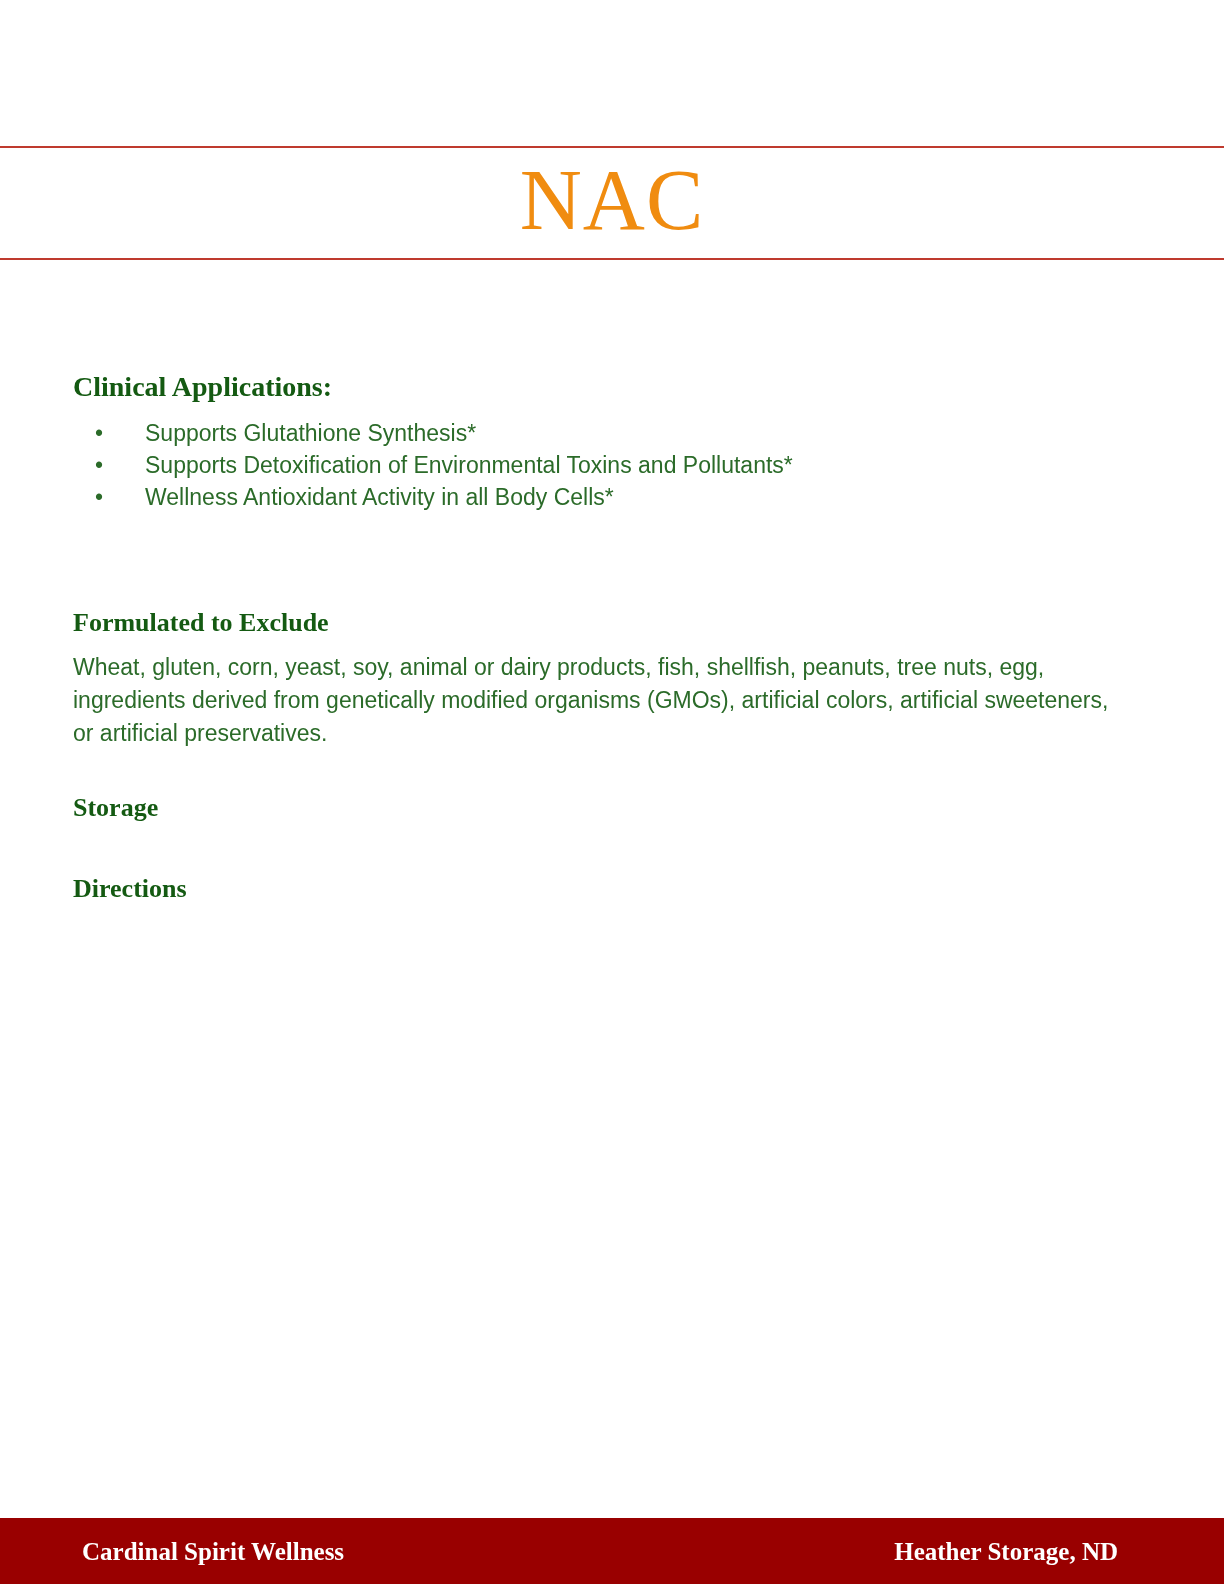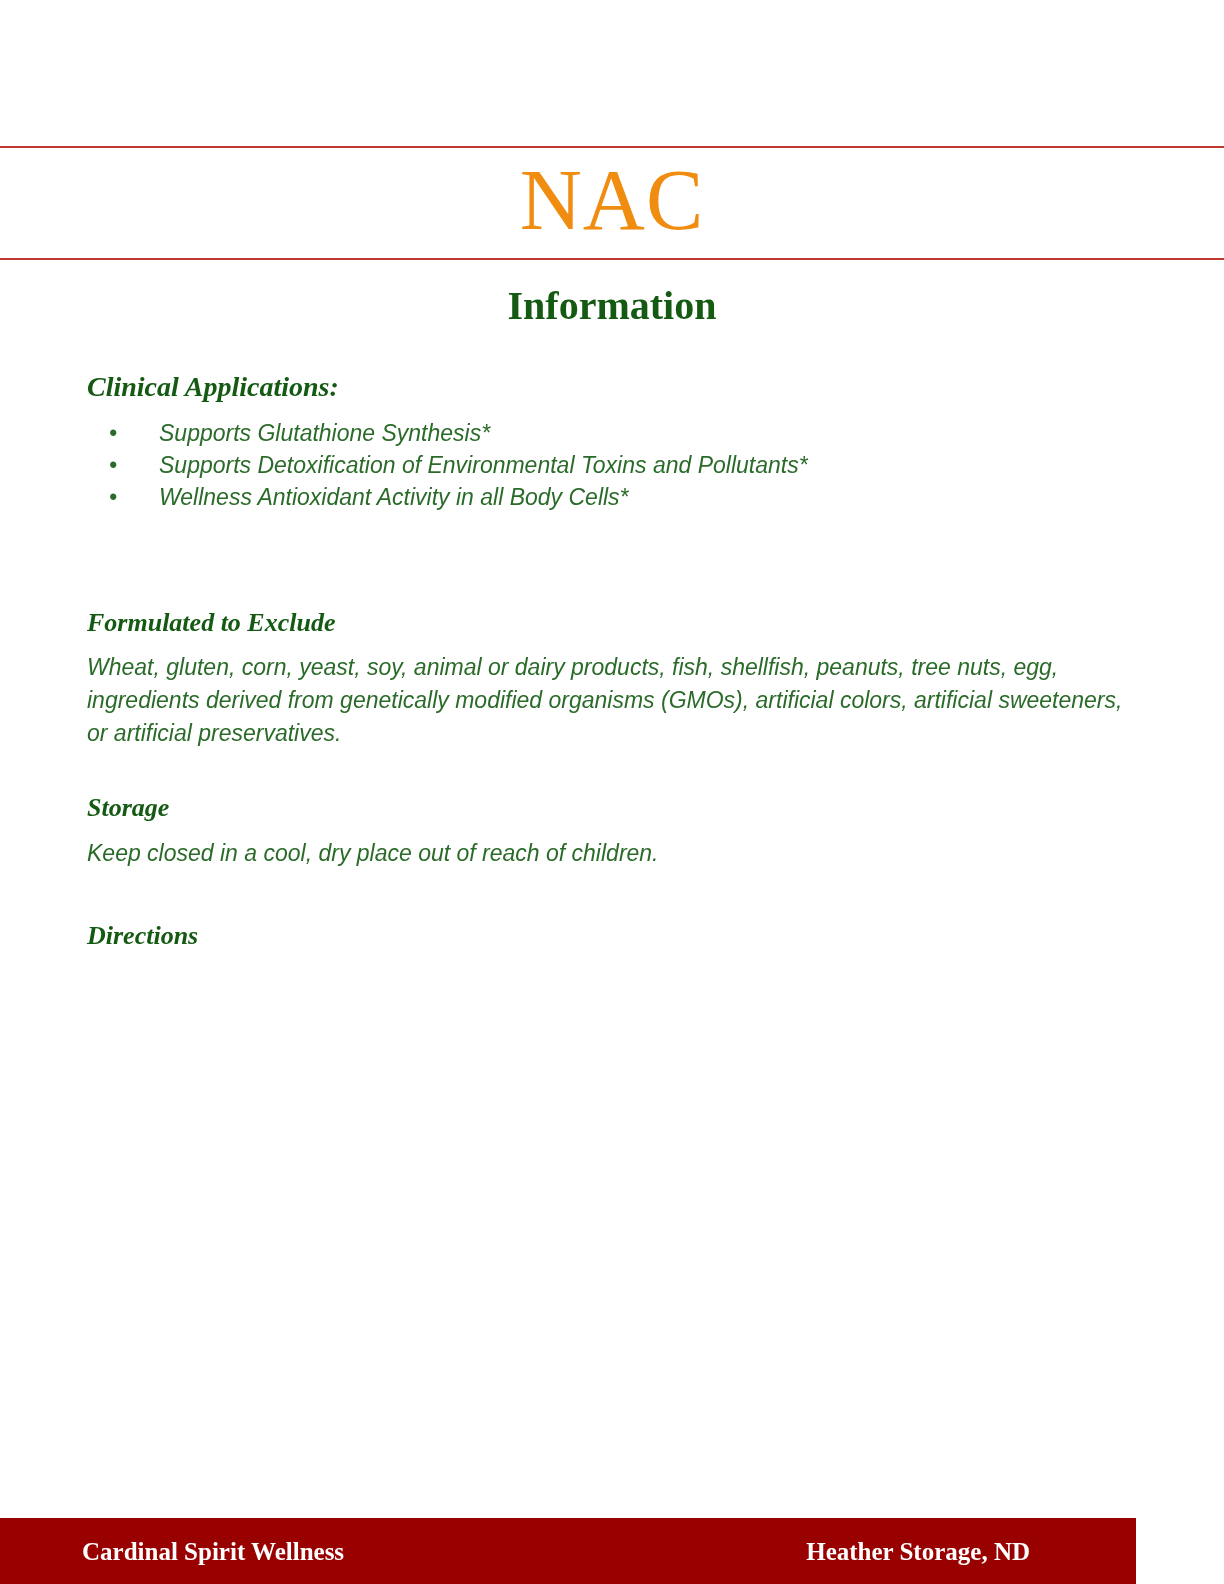--- a/index.html
+++ b/index.html
@@ -64,23 +64,22 @@
     text-align: center;
     font-weight: 700;
     margin: 0;
     padding-top: 26px;
   }
 
   
   .content {
     position: absolute;
     top: 372px;
-    left: 87px;
+    left: 73px;
     width: 1060px;
-    font-style: italic;
   }
 
   .section { margin: 0; }
 
   h2.section-heading {
     font-family: "Liberation Serif", "DejaVu Serif", serif;
     color: #145a12;
     font-weight: 700;
     margin: 0;
     line-height: 1.1;
@@ -119,21 +118,21 @@
   }
 
   .gap-lg { height: 44px; }
   .gap-xl { height: 52px; }
 
   
   .footer-bar {
     position: absolute;
     left: 0;
     bottom: 0;
-    width: 1136px;
+    width: 1224px;
     height: 66px;
     background: #990000;
     display: flex;
     align-items: center;
     justify-content: space-between;
     box-sizing: border-box;
     padding: 0 106px 0 82px;
   }
   .footer-text {
     font-family: "Liberation Serif", "DejaVu Serif", serif;
@@ -147,21 +146,20 @@
 <body>
 
 <div class="page">
 
   <div class="header-block">
     <div class="rule rule-top"></div>
     <div class="title-band">
       <h1 class="doc-title">NAC</h1>
     </div>
     <div class="rule rule-bottom"></div>
-    <div class="doc-subtitle">Information</div>
   </div>
 
   <div class="content">
 
     <div class="section">
       <h2 class="section-heading heading-lg">Clinical Applications:</h2>
       <ul class="bullets">
         <li>
           <span class="bullet-dot">•</span>
           <span>Supports Glutathione Synthesis*</span>
@@ -184,21 +182,20 @@
 
     <div class="section">
       <h2 class="section-heading heading-md">Formulated to Exclude</h2>
       <p class="body-text">Wheat, gluten, corn, yeast, soy, animal or dairy products, fish, shellfish, peanuts, tree nuts, egg, ingredients derived from genetically modified organisms (GMOs), artificial colors, artificial sweeteners, or artificial preservatives.</p>
     </div>
 
     <div class="gap-lg"></div>
 
     <div class="section">
       <h2 class="section-heading heading-md">Storage</h2>
-      <p class="body-text">Keep closed in a cool, dry place out of reach of children.</p>
     </div>
 
     <div class="gap-xl"></div>
 
     <div class="section">
       <h2 class="section-heading heading-md">Directions</h2>
     </div>
 
   </div>
 

